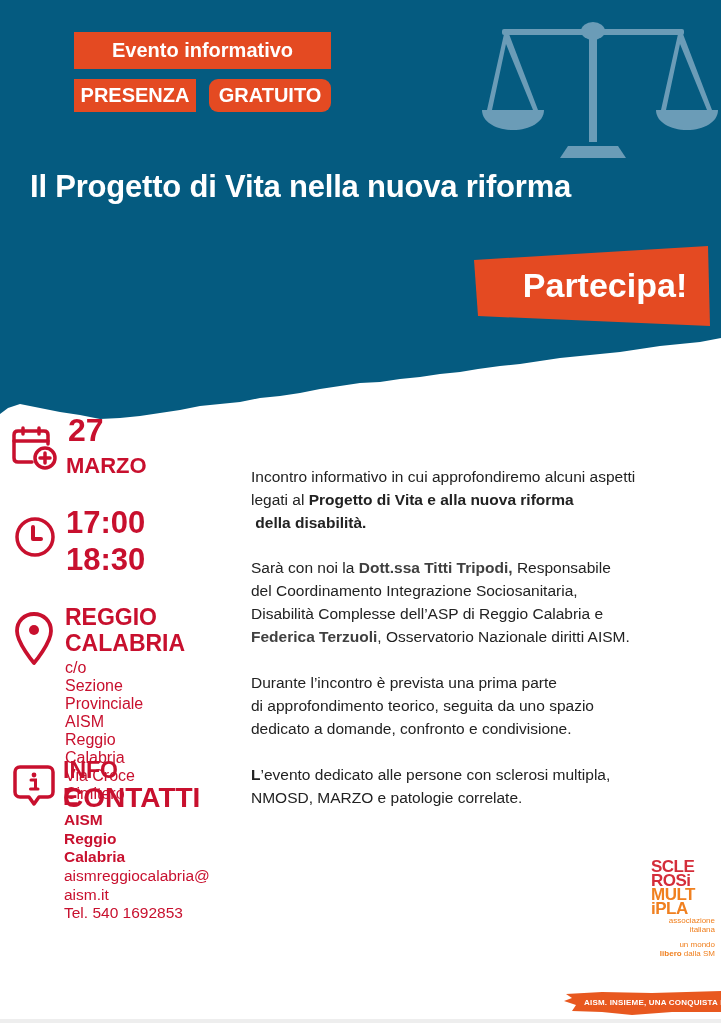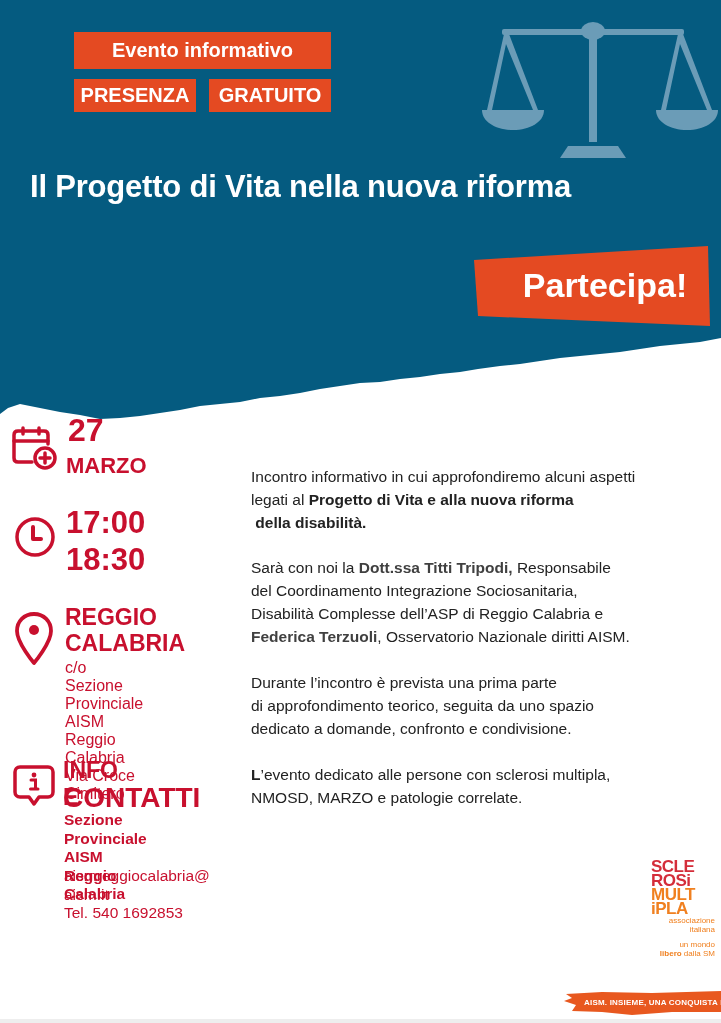--- a/index.html
+++ b/index.html
@@ -3,21 +3,21 @@
 <meta charset="utf-8">
 <style>
   html, body { margin:0; padding:0; }
   body { width:721px; height:1023px; position:relative; overflow:hidden; background:#ffffff; font-family:"Liberation Sans", sans-serif; }
   .hero { position:absolute; left:0; top:0; width:721px; height:420px; }
   .hero svg.bg { position:absolute; left:0; top:0; }
   .tag { position:absolute; background:#e44a22; color:#fff; font-weight:bold; font-family:"Liberation Sans", sans-serif; display:flex; align-items:center; justify-content:center;margin-left:44px; }
   .tag-main { left:30px; top:32px; width:257px; height:37px; font-size:20px; }
   .tag-sm { top:79px; height:33px; font-size:20px; }
   .tag-presenza { left:30px; width:122px; }
-  .tag-gratuito { left:165px; width:122px; }
+  .tag-gratuito { left:165px; width:122px;border-radius:9px; }
   .scale-icon { position:absolute; left:480px; top:18px; }
   .title { position:absolute; left:30px; top:172px; color:#fff; font-weight:bold; font-size:31px; line-height:30px; font-family:"Liberation Sans", sans-serif; letter-spacing:-0.2px;text-align:center; }
   .title div { white-space:nowrap; }
   .partecipa { position:absolute; left:472px; top:246px; width:240px; height:82px; }
   .partecipa-label { position:absolute; left:500px; top:266px; width:210px; text-align:center; color:#fff; font-weight:bold; font-size:34px; font-family:"Liberation Sans", sans-serif; }
   .left-col { position:absolute; left:0; top:0; }
   .icon { position:absolute; }
   .big { font-weight:bold; font-family:"Liberation Sans", sans-serif; color:#c8102e; }
   .date-day { position:absolute; left:68px; top:412px; font-size:32px; }
   .date-month { position:absolute; left:66px; top:453px; font-size:22px; }
@@ -124,21 +124,20 @@
   </div>
 
   <svg class="icon" style="left:12px; top:764px;" width="44" height="44" viewBox="0 0 44 44">
     <path d="M8,3 H36 C39,3 41,5 41,8 V28 C41,31 39,33 36,33 H27 L22,40 L17,33 H8 C5,33 3,31 3,28 V8 C3,5 5,3 8,3 Z" fill="none" stroke="#c8102e" stroke-width="3.5" stroke-linejoin="round"></path>
     <circle cx="22" cy="11" r="2.4" fill="#c8102e"></circle>
     <path d="M19,16 H23.5 V25 H26 M18.5,25 H23.5" fill="none" stroke="#c8102e" stroke-width="3" stroke-linecap="round"></path>
   </svg>
   <div class="big info-t1">INFO E</div>
   <div class="big info-t2">CONTATTI</div>
   <div class="info-org">
-    <div>Sezione Provinciale</div>
     <div>AISM Reggio</div>
     <div>Calabria</div>
   </div>
   <div class="info-contact">
     <div>aismreggiocalabria@</div>
     <div>aism.it</div>
     <div>Tel. 540 1692853</div>
   </div>
 </div>
 

